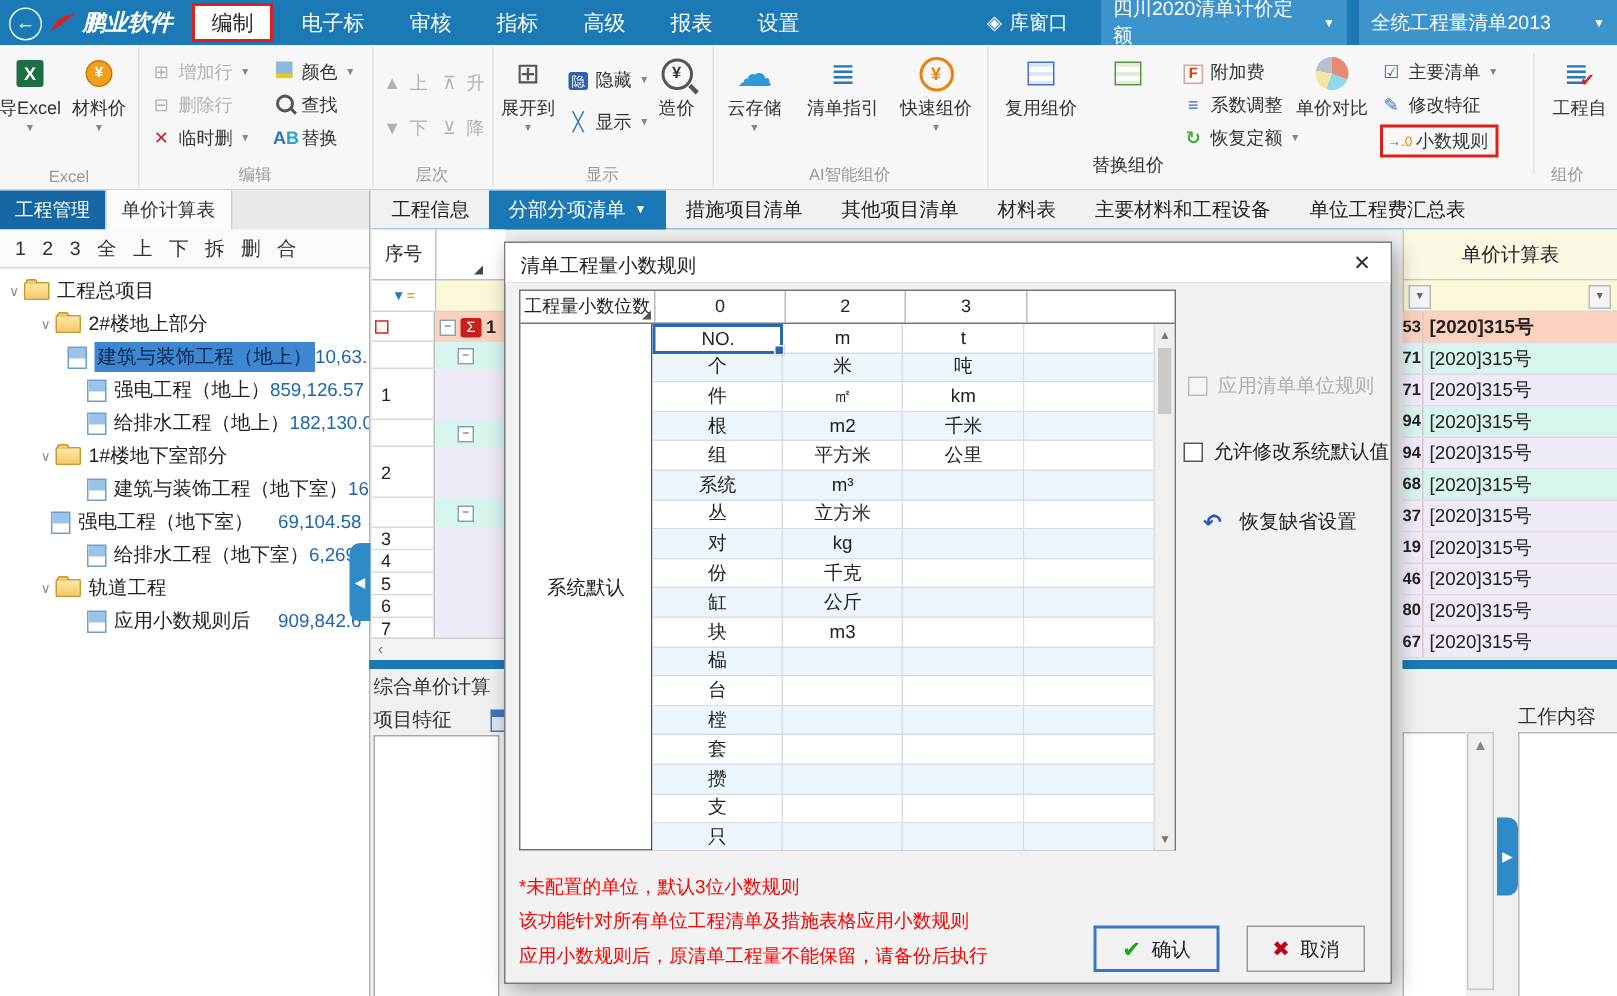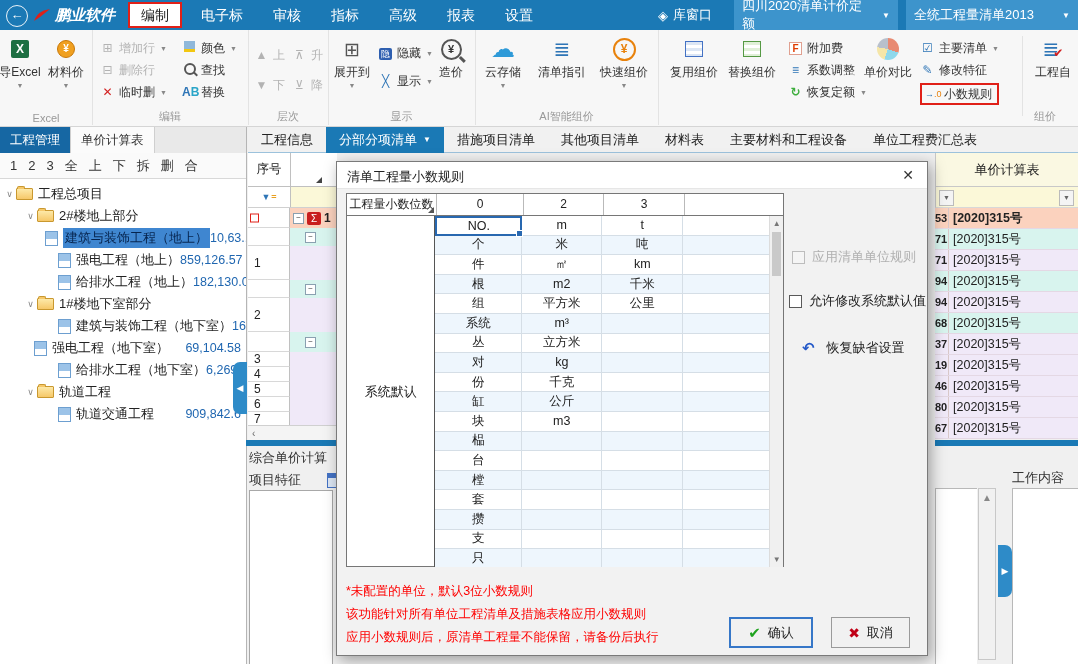--- a/index.html
+++ b/index.html
@@ -327,21 +327,21 @@
       <div class="glabel">AI智能组价</div>
     </div>
 
     <div class="rg" style="left:658px;width:420px;border-right:none;">
       <div class="rbig" style="left:8px;width:56px;">
         <span class="bicon">
             <span class="tblic"></span>
           </span>
         <span>复用组价</span>
       </div>
-      <div class="rbig" style="left:66px;width:56px;">
+      <div class="rbig" style="left:66px;width:56px;gap:38px;">
         <span class="bicon">
             <span class="tblic g"></span>
           </span>
         <span>替换组价</span>
       </div>
       <div class="rcol" style="left:130px;">
         <div class="rsm">
           <span class="sicon"><span class="fic">F</span></span>
           <span>附加费</span>
         </div>
@@ -457,21 +457,21 @@
           <span class="tval">6,269.02</span>
         </div>
         <div class="trow" style="padding-left: 25px;">
           <span class="chev">∨</span>
           <span class="fold"></span>
           <span class="tlabel">轨道工程</span>
         </div>
         <div class="trow" style="padding-left: 46px;">
           <span class="chev"></span>
           <span class="docic"></span>
-          <span class="tlabel">轨道交通工程</span>
+          <span class="tlabel">应用小数规则后</span>
           <span class="tval">909,842.6</span>
         </div>
       </div>
     <div class="handleL">◀</div>
   </div>
 
   <div class="wtabs">
       <div class="wtab">工程信息</div>
       <div class="wtab active">分部分项清单<span class="wcaret">▼</span></div>
       <div class="wtab">措施项目清单</div>

